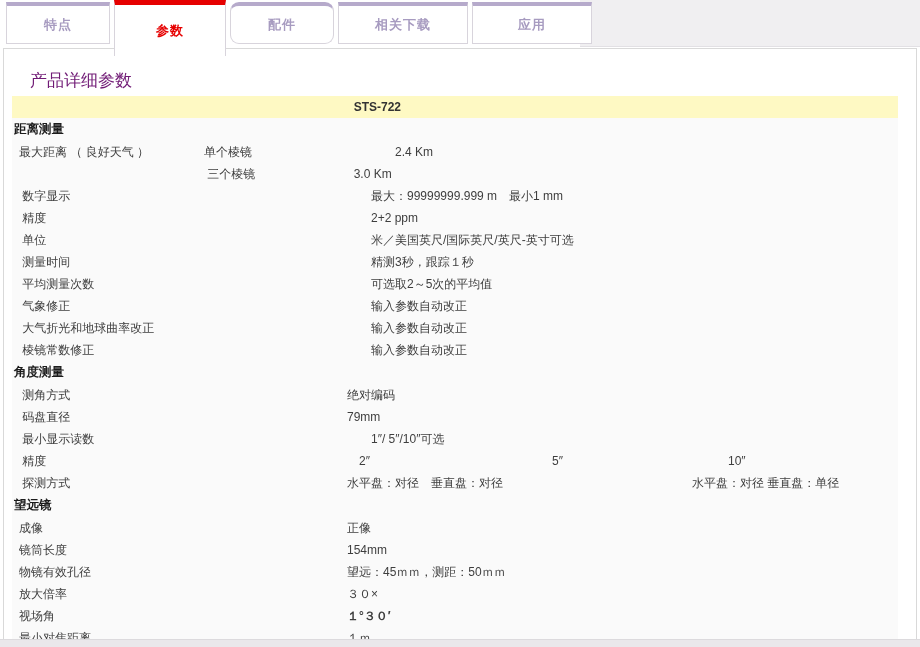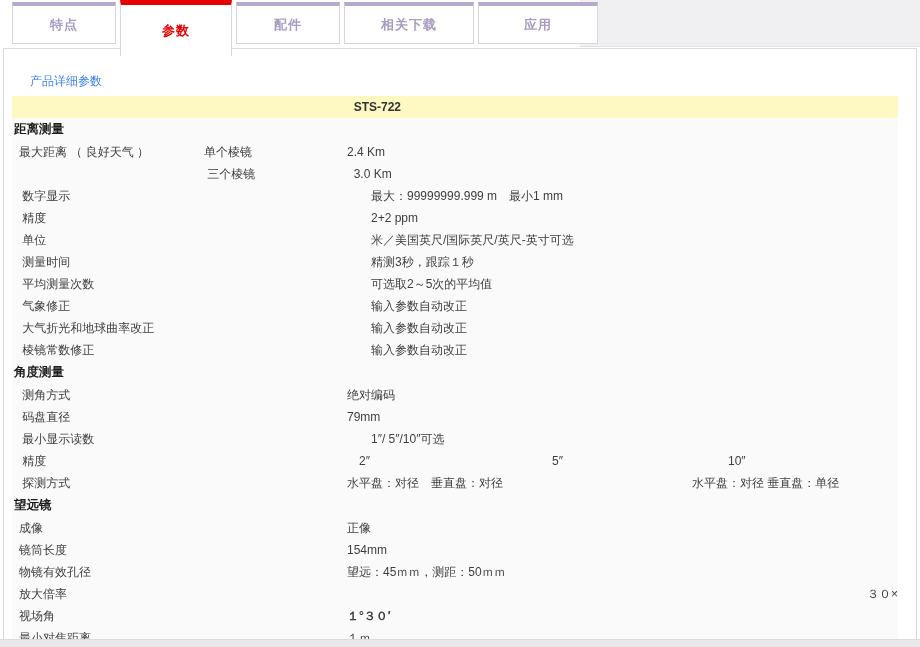--- a/index.html
+++ b/index.html
@@ -10,51 +10,51 @@
     -webkit-font-smoothing:antialiased;
   }
   .stage{position:absolute;inset:0;}
 
   
   .tab-filler{
     position:absolute;top:0;left:580px;right:0;height:46px;
     background:#f0eff1;border-bottom:1px solid #e2e0e4;z-index:1;
   }
   .tab-bar{
-    position:absolute;top:2px;left:12px;height:56px;
+    position:absolute;top:2px;left:6px;height:56px;
     display:flex;gap:4px;z-index:3;
   }
   .tab{
     box-sizing:border-box;height:42px;background:#ffffff;
     border:1px solid #d8d4dc;border-top:4px solid #b6aacb;
     display:flex;align-items:center;justify-content:center;
     font-size:13px;font-weight:bold;color:#a79bc0;
     cursor:pointer;letter-spacing:1px;
   }
   .tab:nth-child(1){width:104px;}
   .tab:nth-child(2){width:112px;}
-  .tab:nth-child(3){width:104px;}
+  .tab:nth-child(3){width:104px;border-radius:9px;}
   .tab:nth-child(4){width:130px;}
   .tab:nth-child(5){width:120px;}
   .tab.active{
     margin-top:-2px;height:56px;
     border-top:5px solid #e60000;border-bottom:none;
     color:#e60000;z-index:4;position:relative;
   }
 
   
   .panel{
     position:absolute;top:48px;left:3px;width:914px;bottom:0;
     box-sizing:border-box;background:#ffffff;
     border:1px solid #d9d9d9;border-bottom:none;z-index:2;
     overflow:hidden;
   }
   .subtitle{
     margin:24px 0 0 26px;height:16px;line-height:16px;
-    font-size:12px;color:#3b82f6;
+    font-size:17px;color:#701a75;
   }
 
   
   .spec-table{
     margin:7px 0 0 8px;width:886px;
     background:#fafafa;
     font-size:12px;color:#3e3e3e;
   }
   .row{display:grid;grid-template-columns:188px 145px 205px 140px 1fr;}
   .cell{
@@ -97,21 +97,21 @@
           <div class="cell c1"></div>
           <div class="cell c2"></div>
           <div class="cell c3" style="grid-column: 3 / -1;">  STS-722</div>
         </div>
         <div class="row section">
           <div class="cell c1">距离测量</div>
         </div>
         <div class="row data">
           <div class="cell c1">最大距离 （ 良好天气 ）</div>
           <div class="cell c2">单个棱镜</div>
-          <div class="cell c3" style="grid-column: 3 / -1;">2.4 Km</div>
+          <div class="cell c3" style="grid-column: 3 / -1; margin-left: 48px;">2.4 Km</div>
         </div>
         <div class="row data">
           <div class="cell c1"></div>
           <div class="cell c2"> 三个棱镜</div>
           <div class="cell c3" style="grid-column: 3 / -1;">  3.0 Km</div>
         </div>
         <div class="row data">
           <div class="cell c1"> 数字显示</div>
           <div class="cell c2"></div>
           <div class="cell c3" style="grid-column: 3 / -1;">　　最大：99999999.999 m　最小1 mm</div>
@@ -196,21 +196,21 @@
           <div class="cell c3" style="grid-column: 3 / -1;">154mm</div>
         </div>
         <div class="row data">
           <div class="cell c1">物镜有效孔径</div>
           <div class="cell c2"></div>
           <div class="cell c3" style="grid-column: 3 / -1;">望远：45ｍｍ，测距：50ｍｍ</div>
         </div>
         <div class="row data">
           <div class="cell c1">放大倍率</div>
           <div class="cell c2"></div>
-          <div class="cell c3" style="grid-column: 3 / -1; text-align: right;">３０×</div>
+          <div class="cell c3" style="grid-column: 3 / -1;">３０×</div>
         </div>
         <div class="row data">
           <div class="cell c1">视场角</div>
           <div class="cell c2"></div>
           <div class="cell c3" style="grid-column: 3 / -1; font-weight: bold;">１°３０′</div>
         </div>
         <div class="row data">
           <div class="cell c1">最小对焦距离</div>
           <div class="cell c2"></div>
           <div class="cell c3" style="grid-column: 3 / -1;">１ｍ</div>

